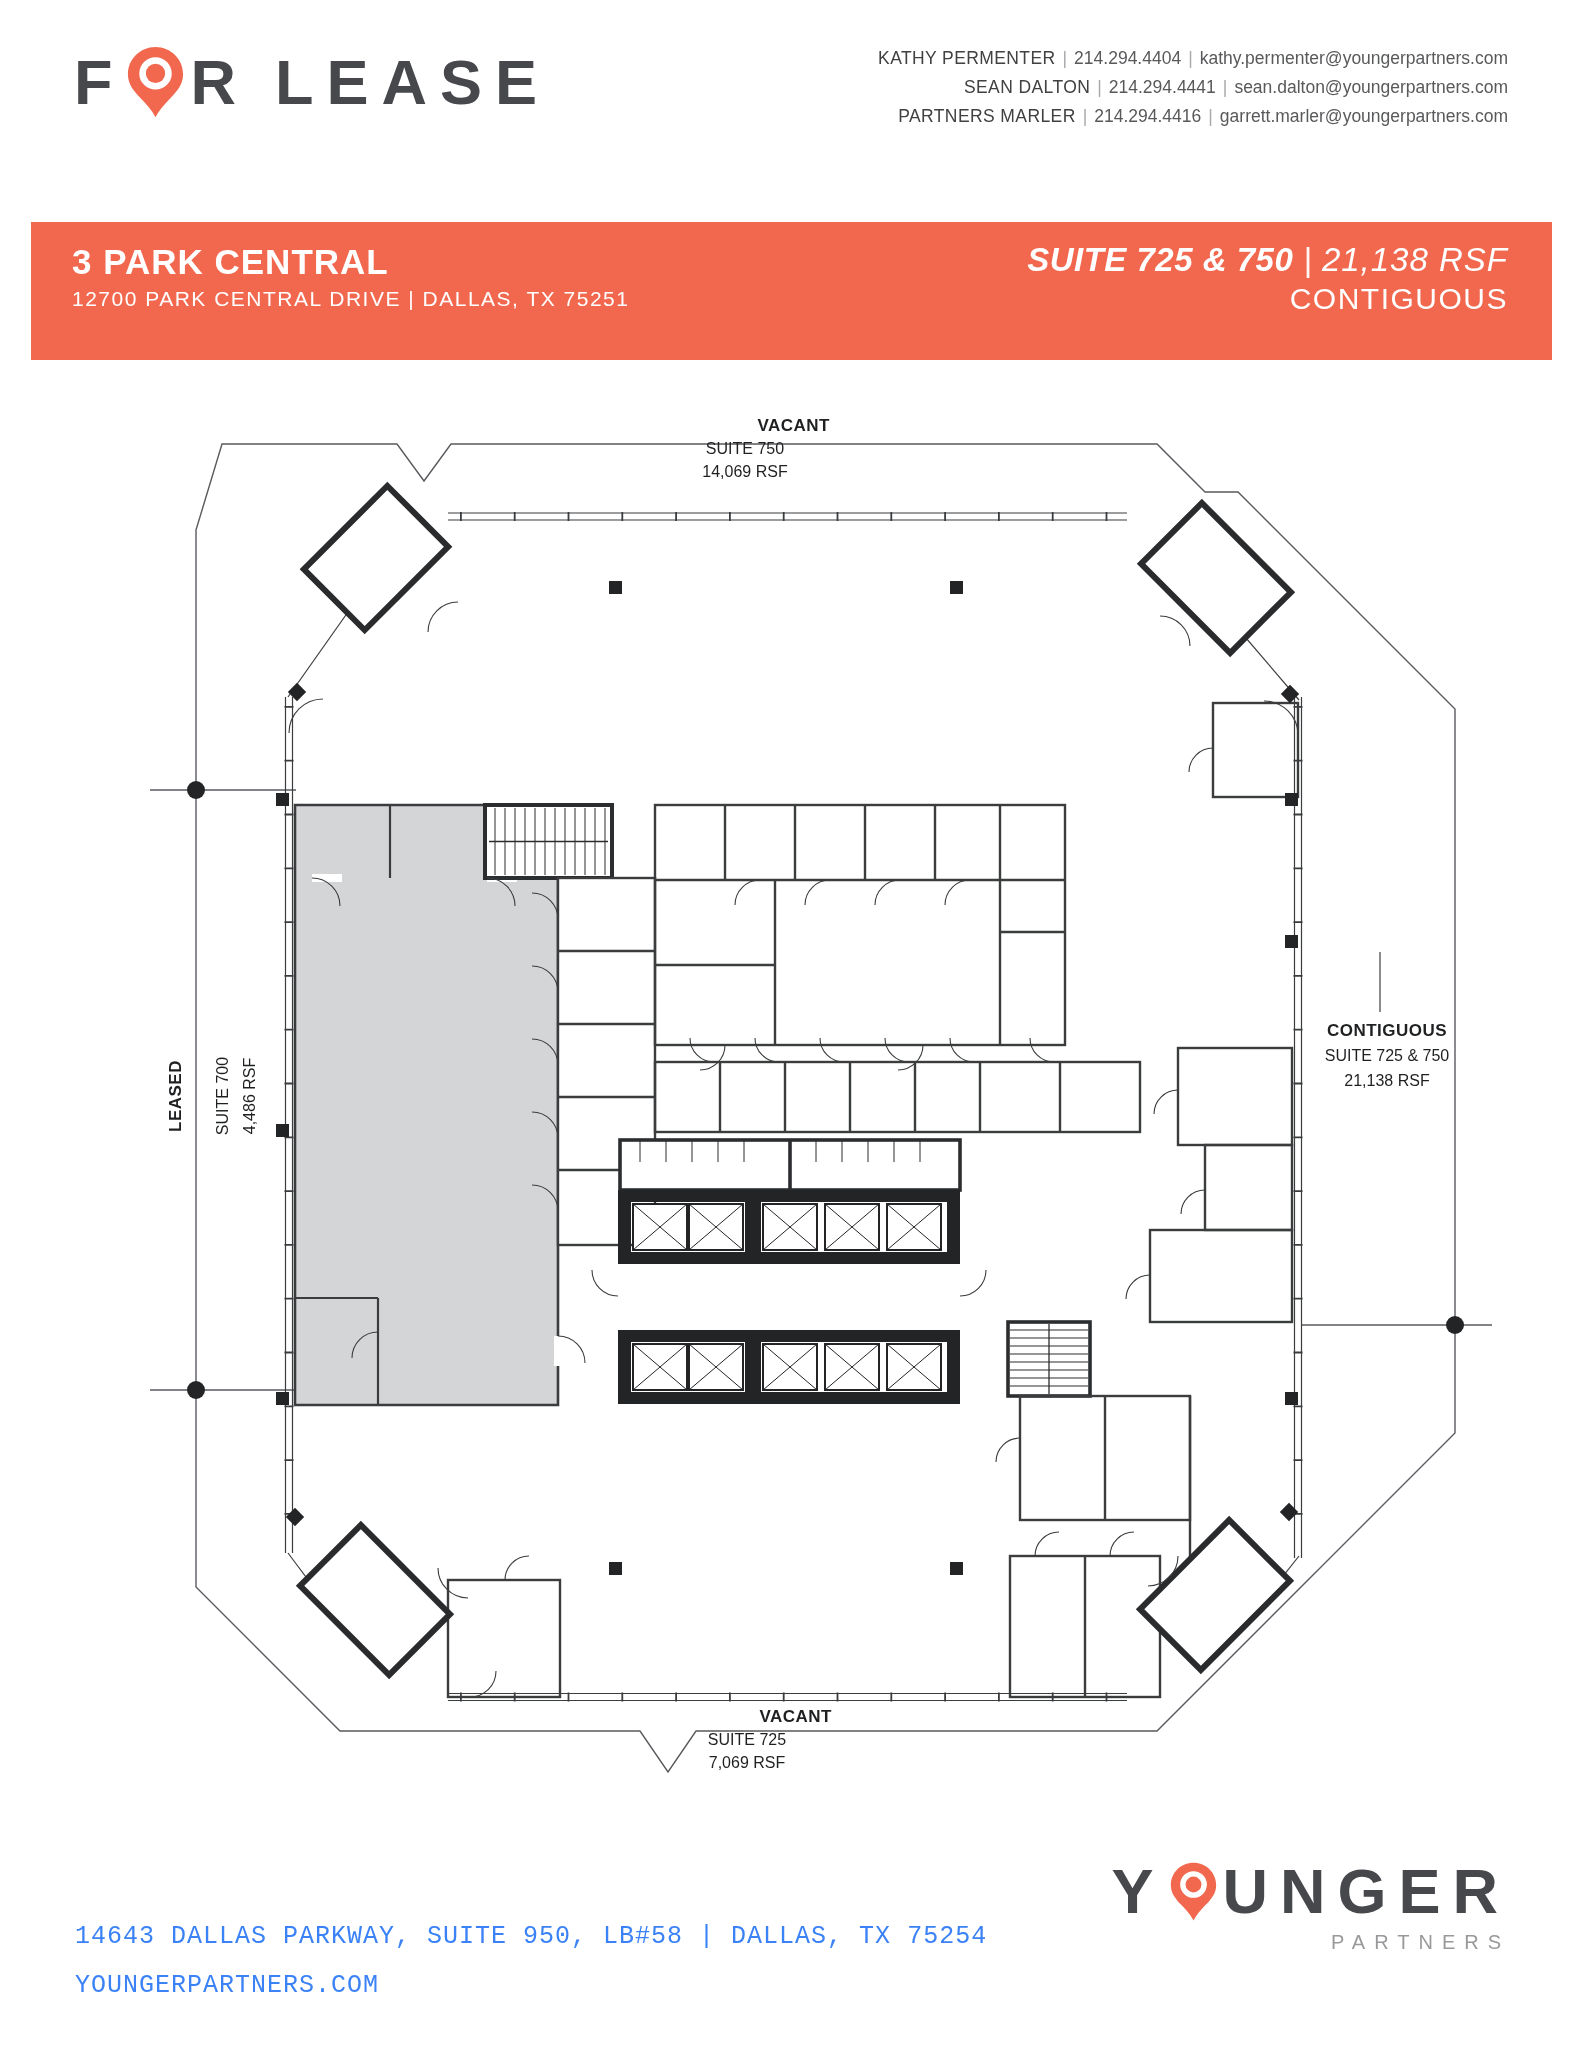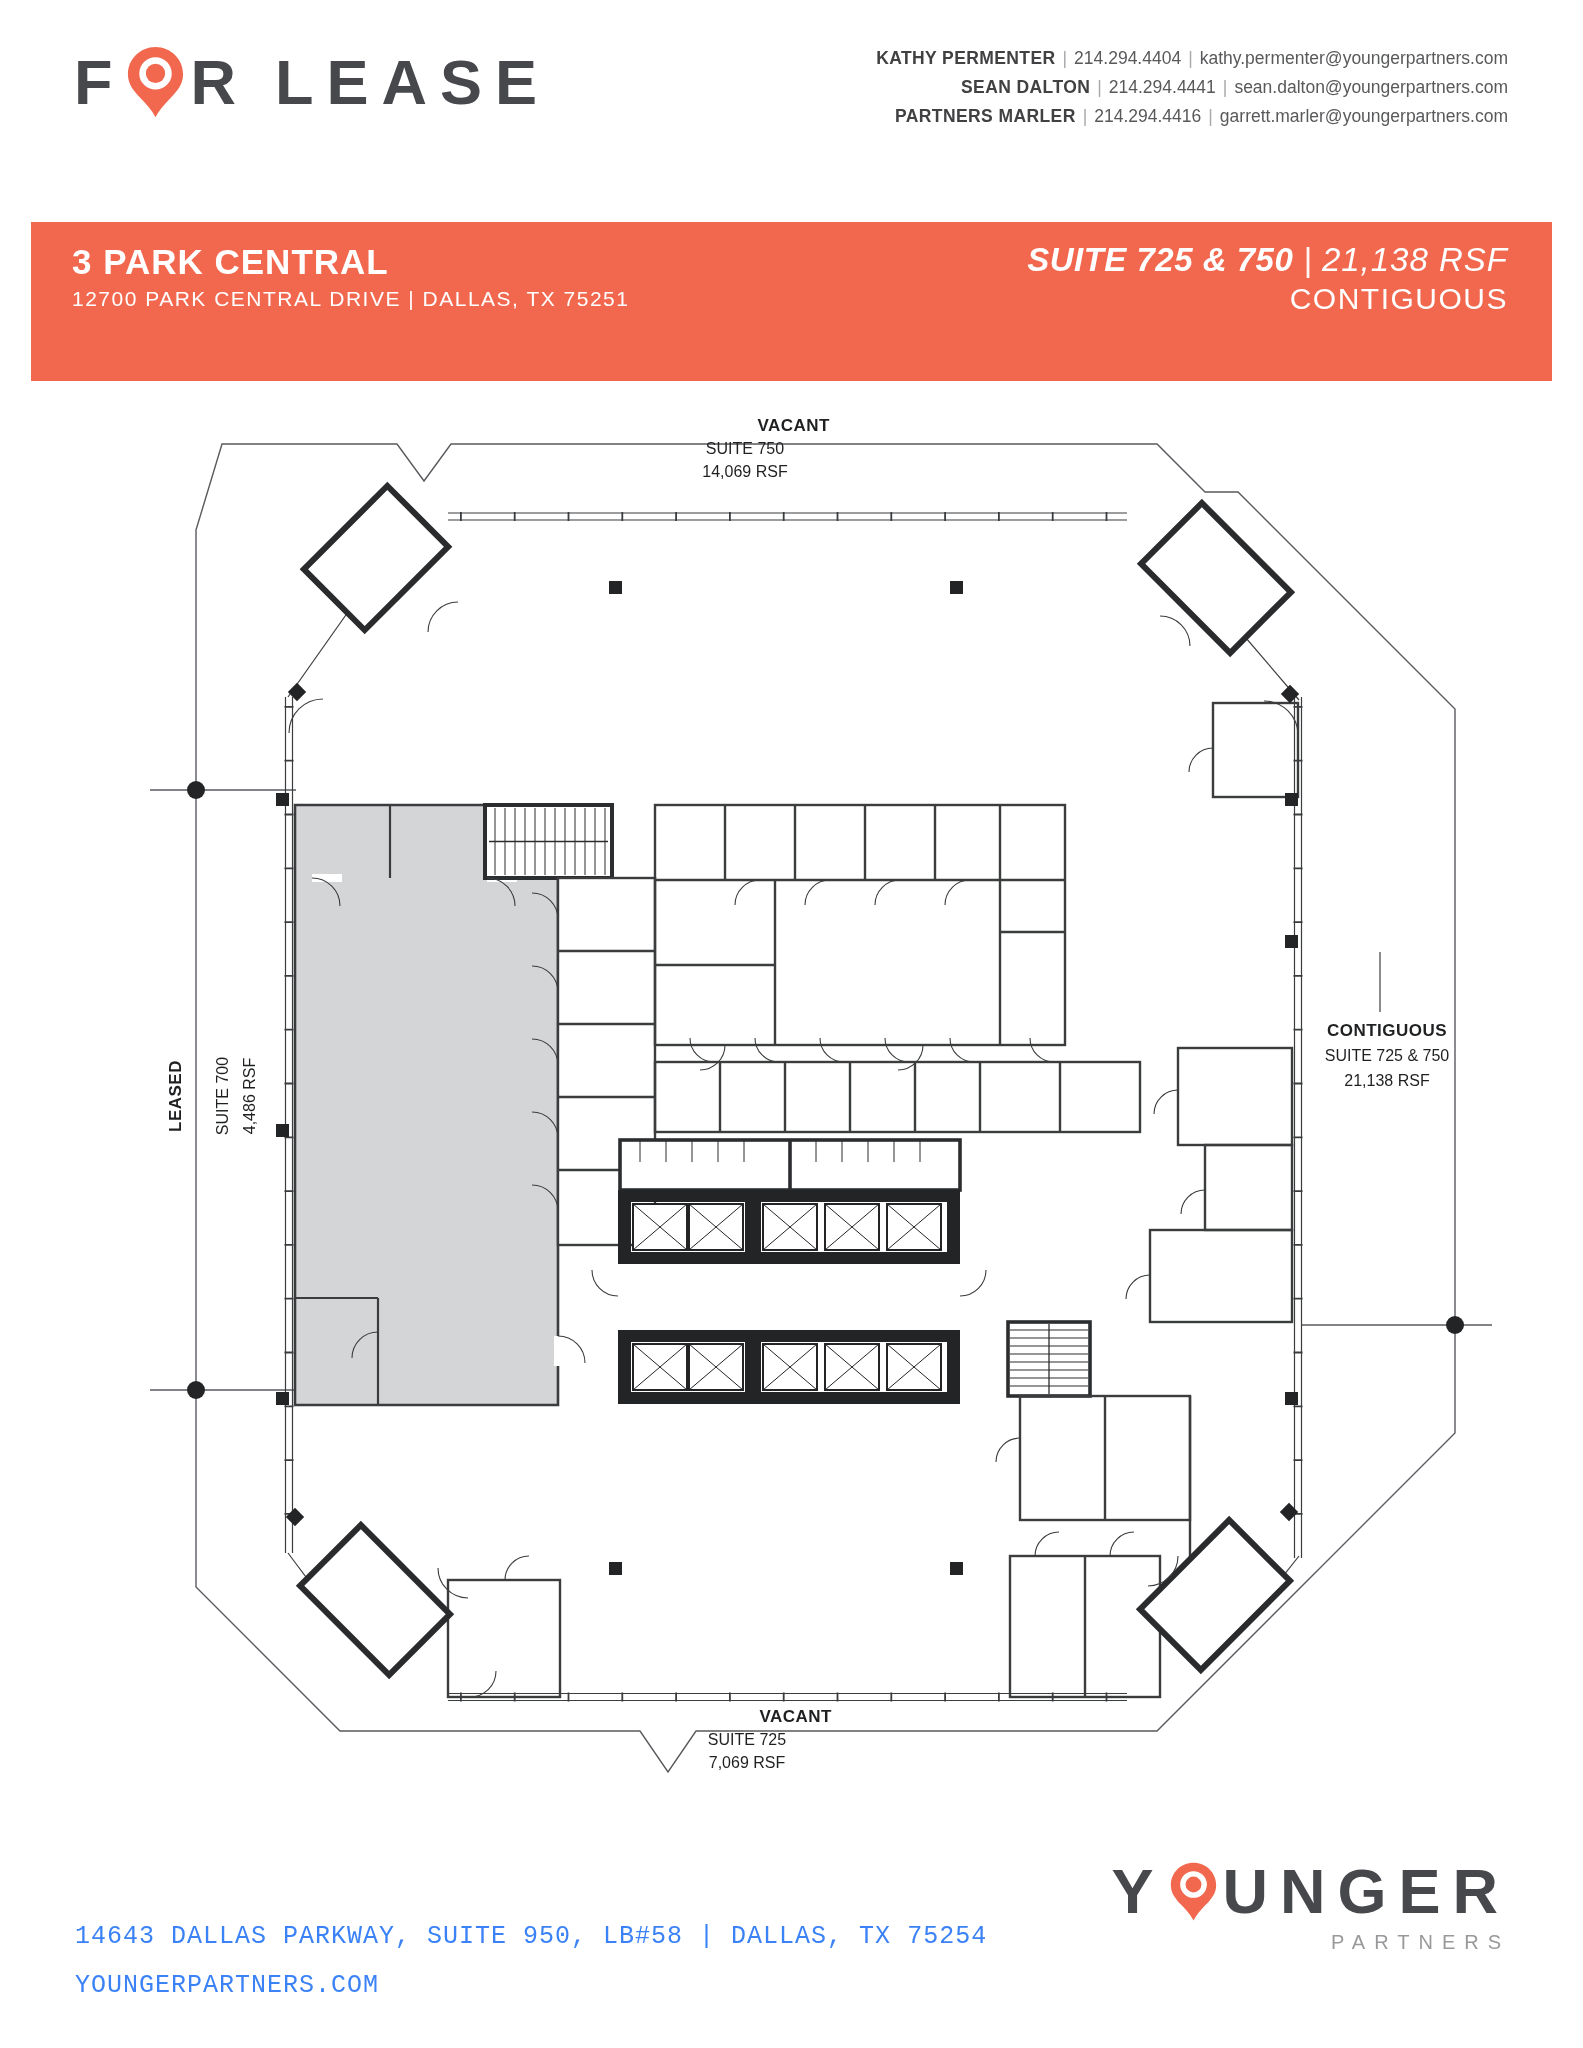--- a/index.html
+++ b/index.html
@@ -8,26 +8,26 @@
 
   
   .forlease{position:absolute;left:74px;top:46px;display:flex;align-items:center;}
   .fl-text{font-size:63px;font-weight:bold;color:#47484B;letter-spacing:13px;line-height:1;}
   .fl-lease{margin-left:26px;}
   .pin{display:block;}
   .fl-pin{width:57px;height:73px;margin:0 6px 0 2px;}
 
   .contacts{position:absolute;right:75px;top:44px;text-align:right;}
   .contact-row{font-size:17.5px;line-height:29px;color:#58595B;white-space:nowrap;}
-  .c-name{font-weight:bold;color:#414042;letter-spacing:.4px;margin-top:48px;}
+  .c-name{font-weight:normal;color:#414042;letter-spacing:.4px;margin-top:48px;}
   .c-div{color:#A7A9AC;padding:0 7px;font-weight:normal;}
   .c-phone,.c-email{color:#58595B;}
 
   
-  .banner{position:absolute;left:31px;right:31px;top:222px;height:159px;background:#F2684F;
+  .banner{position:absolute;left:31px;right:31px;top:222px;height:138px;background:#F2684F;
           display:flex;justify-content:space-between;align-items:flex-start;color:#fff;}
   .banner-left{padding:20px 0 0 41px;}
   .b-title{font-size:35px;font-weight:bold;letter-spacing:1px;line-height:40px;}
   .b-addr{font-size:21px;letter-spacing:1.5px;line-height:34px;font-weight:normal;}
   .banner-right{padding:18px 44px 0 0;text-align:right;}
   .b-line1{font-size:33px;line-height:40px;white-space:nowrap;font-style:italic;}
   .b-suite{font-weight:bold;letter-spacing:.5px;}
   .b-pipe{font-weight:normal;padding:0 10px;opacity:.95;}
   .b-rsf{font-weight:normal;letter-spacing:1px;}
   .b-contig{font-size:30px;letter-spacing:1.5px;line-height:37px;font-weight:normal;}

